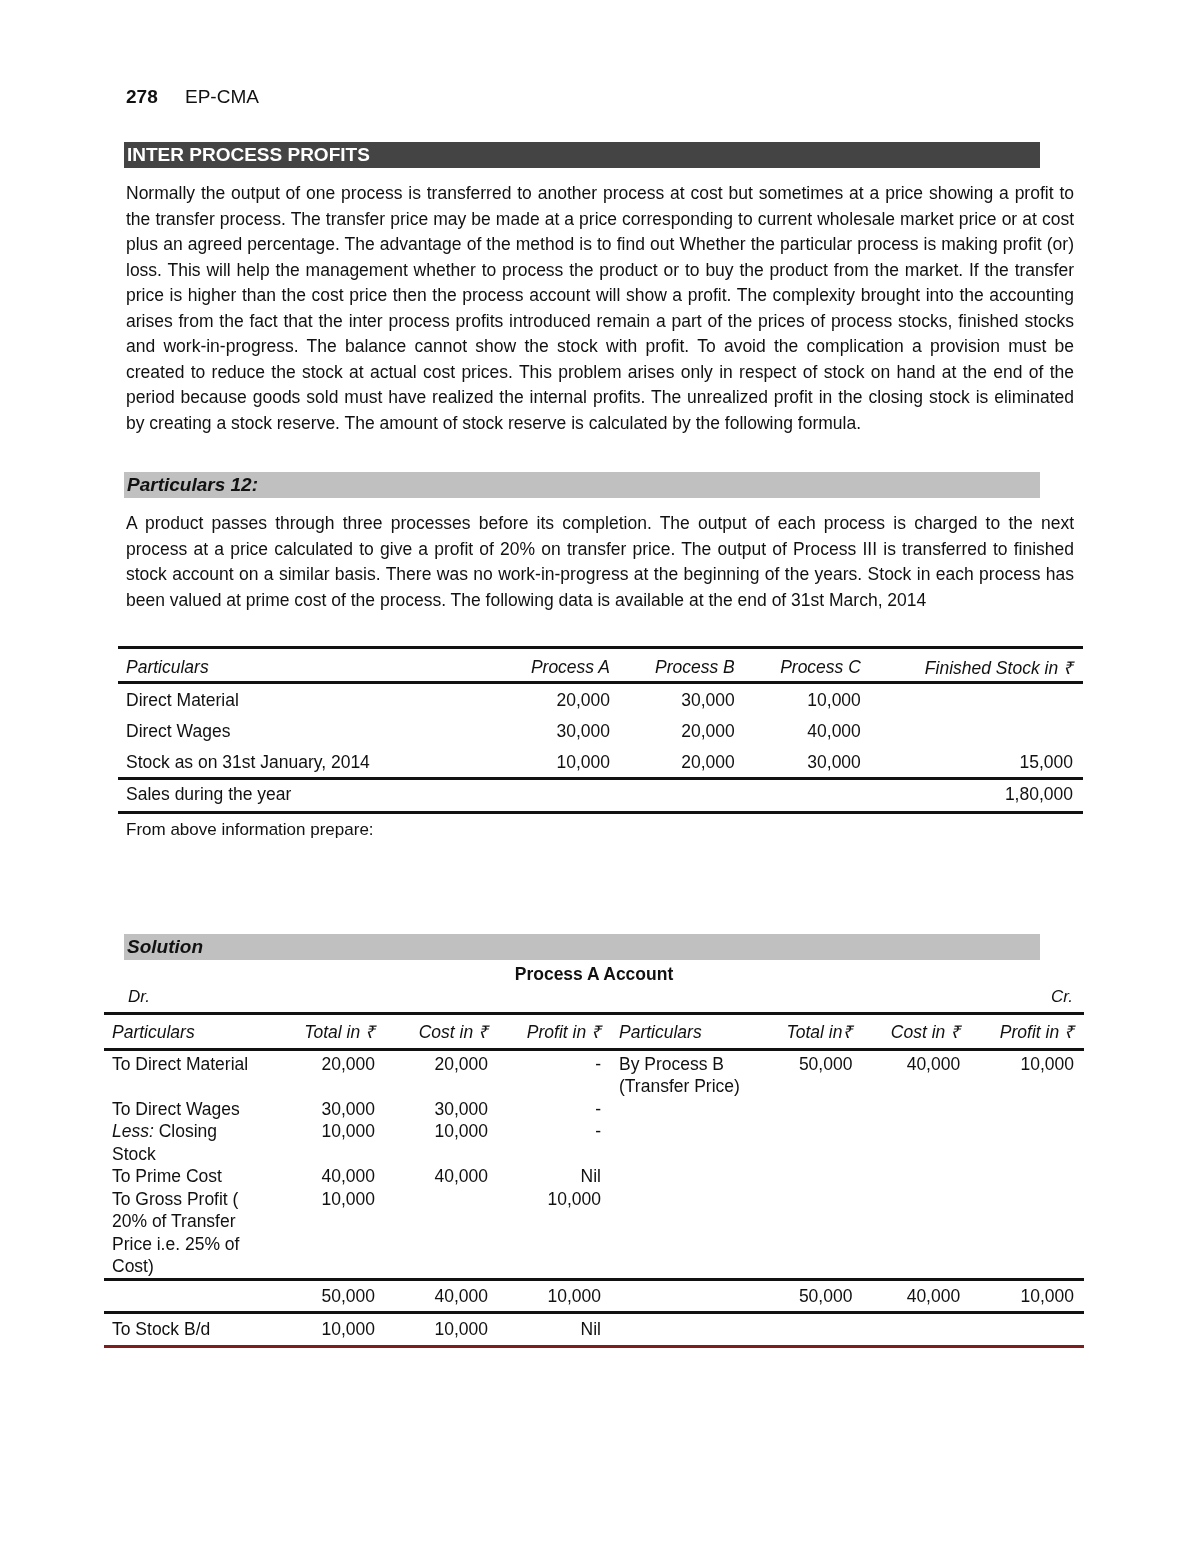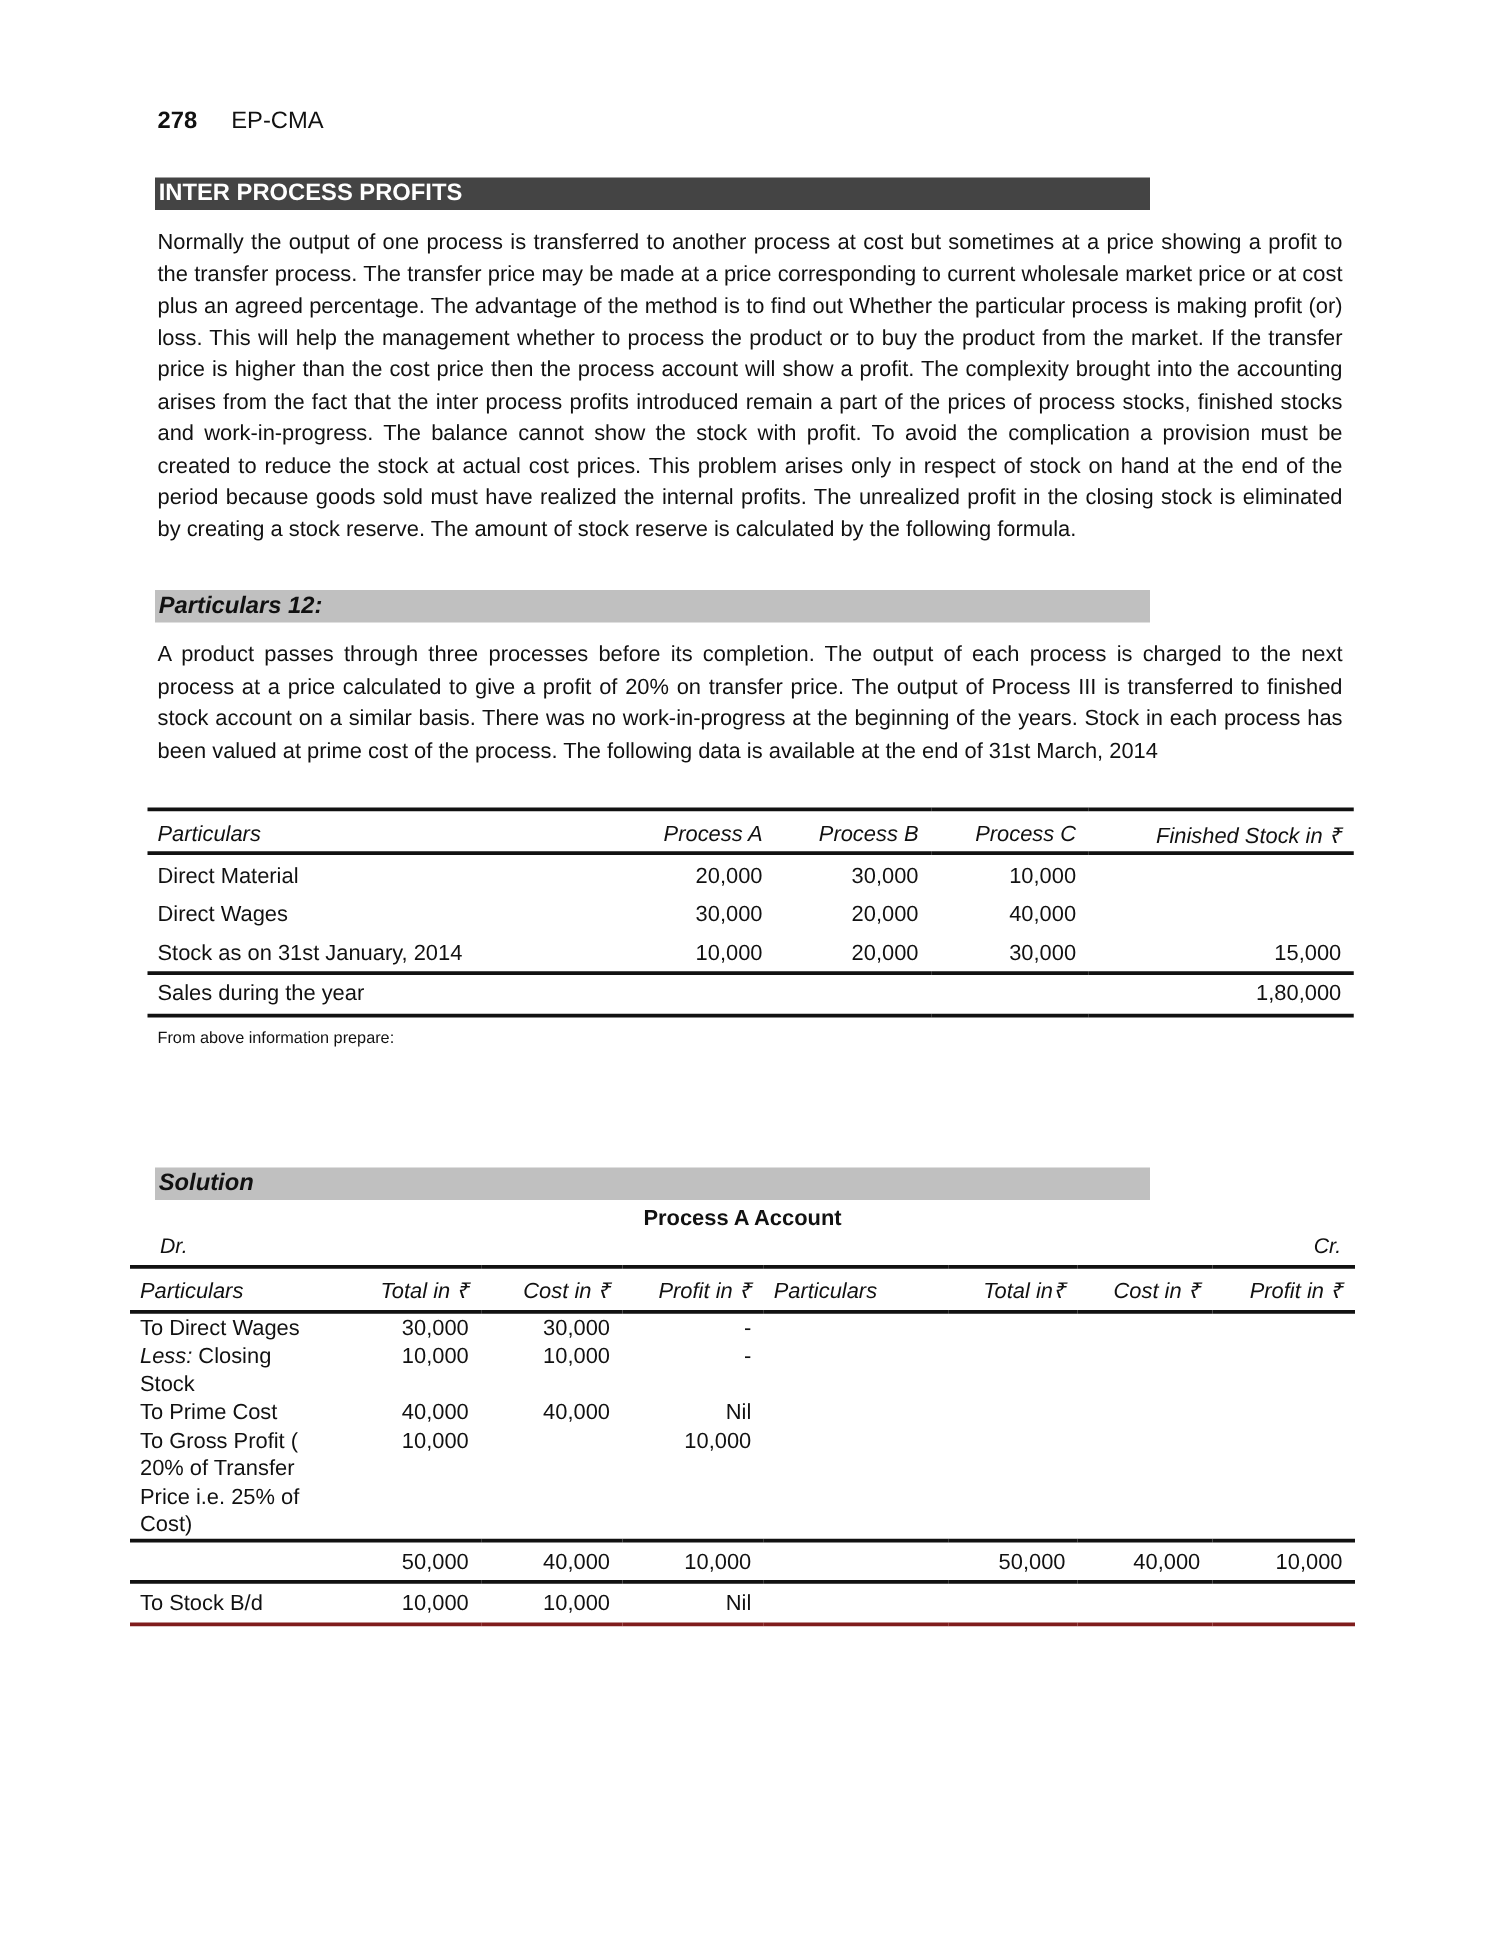--- a/index.html
+++ b/index.html
@@ -1,30 +1,30 @@
 <!DOCTYPE html>
 <html><head>
 <meta charset="utf-8">
 <style>
   html, body { margin: 0; padding: 0; background: #ffffff; }
   body { width: 1200px; height: 1553px; position: relative; font-family: "Liberation Sans", sans-serif; color: #111; }
   .page-header { position: absolute; left: 126px; top: 86px; font-size: 19px; }
   .page-header .num { font-weight: bold; margin-right: 22px; }
-  .section-bar { position: absolute; left: 124px; width: 796px; font-size: 19px; padding-left: 3px; box-sizing: border-box; }
+  .section-bar { position: absolute; left: 124px; width: 916px; font-size: 19px; padding-left: 3px; box-sizing: border-box; }
   .bar-dark { background: #444444; color: #fff; top: 142px; height: 26px; line-height: 26px; font-weight: bold; }
   .bar-light { background: #c0c0c0; color: #111; height: 26px; line-height: 26px; font-weight: bold; font-style: italic; }
   .para { position: absolute; left: 126px; width: 948px; font-size: 17.5px; line-height: 25.5px; text-align: justify; }
   table { border-collapse: collapse; }
   .data-table { position: absolute; left: 118px; top: 646px; width: 965px; font-size: 17.5px; }
   .data-table th { font-weight: normal; font-style: italic; text-align: right; padding: 6px 10px 2px 8px; border-top: 3px solid #111; border-bottom: 3px solid #111; height: 22px; }
   .data-table th:first-child, .data-table td:first-child { text-align: left; }
   .data-table td { text-align: right; padding: 4px 10px 2px 8px; height: 25px; }
   .data-table tr.last-stock td { border-bottom: 3px solid #111; }
   .data-table tr.sales td { border-bottom: 3px solid #111; padding: 2px 10px 4px 8px; }
-  .list { position: absolute; left: 126px; top: 816px; font-size: 13px; line-height: 28px; }
+  .list { position: absolute; left: 126px; top: 816px; font-size: 17px; line-height: 28px; }
   .list ol { margin: 0; padding-left: 80px; }
   .acc-title { position: absolute; left: 0; width: 1188px; top: 964px; text-align: center; font-weight: bold; font-size: 17.5px; }
   .drcr { position: absolute; top: 987px; font-style: italic; font-size: 17px; }
   .acc-table { position: absolute; left: 104px; top: 1012px; width: 980px; font-size: 17.5px; line-height: 22.5px; }
   .acc-table th { font-weight: normal; font-style: italic; text-align: right; padding: 6px 10px 4px 8px; border-top: 3px solid #111; border-bottom: 3px solid #111; }
   .acc-table th.l, .acc-table td.l { text-align: left; }
   .acc-table td { text-align: right; vertical-align: top; padding: 0 10px 0 8px; }
   .acc-table tr.first td { padding-top: 2px; }
   .acc-table tr.total td { border-top: 3px solid #111; border-bottom: 3px solid #111; padding-top: 4px; padding-bottom: 4px; }
   .acc-table tr.bd td { border-bottom: 3px solid #7f1d1d; padding-top: 4px; padding-bottom: 4px; }
@@ -105,20 +105,30 @@
       <th style="width:95px">Total in ₹</th>
       <th style="width:95px">Cost in ₹</th>
       <th style="width:95px">Profit in ₹</th>
       <th class="l" style="width:130px">Particulars</th>
       <th>Total in₹</th>
       <th>Cost in ₹</th>
       <th>Profit in ₹</th>
     </tr>
   </thead>
   <tbody>
+    <tr class="first">
+      <td class="l" style="padding-bottom:20px">To Direct Material</td>
+      <td>20,000</td>
+      <td>20,000</td>
+      <td>-</td>
+      <td class="l">By Process B (Transfer Price)</td>
+      <td>50,000</td>
+      <td>40,000</td>
+      <td>10,000</td>
+    </tr>
     <tr>
       <td class="l">To Direct Wages</td>
       <td>30,000</td>
       <td>30,000</td>
       <td>-</td>
       <td></td>
         <td></td>
         <td></td>
         <td></td>
     </tr>

